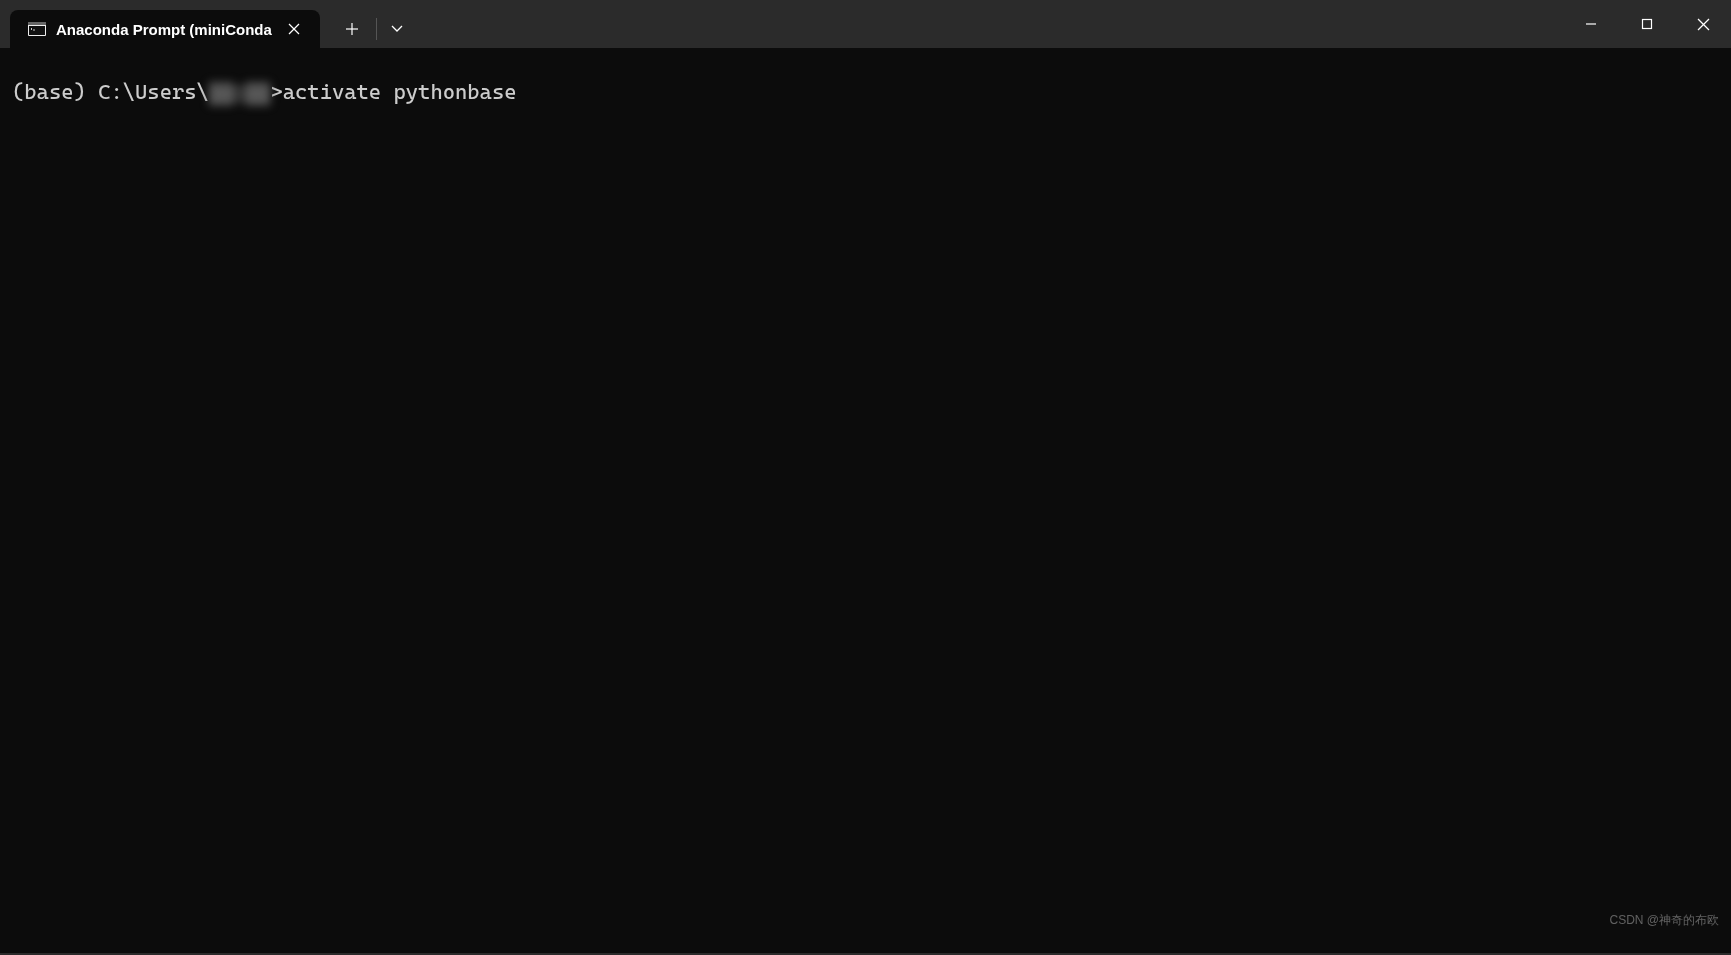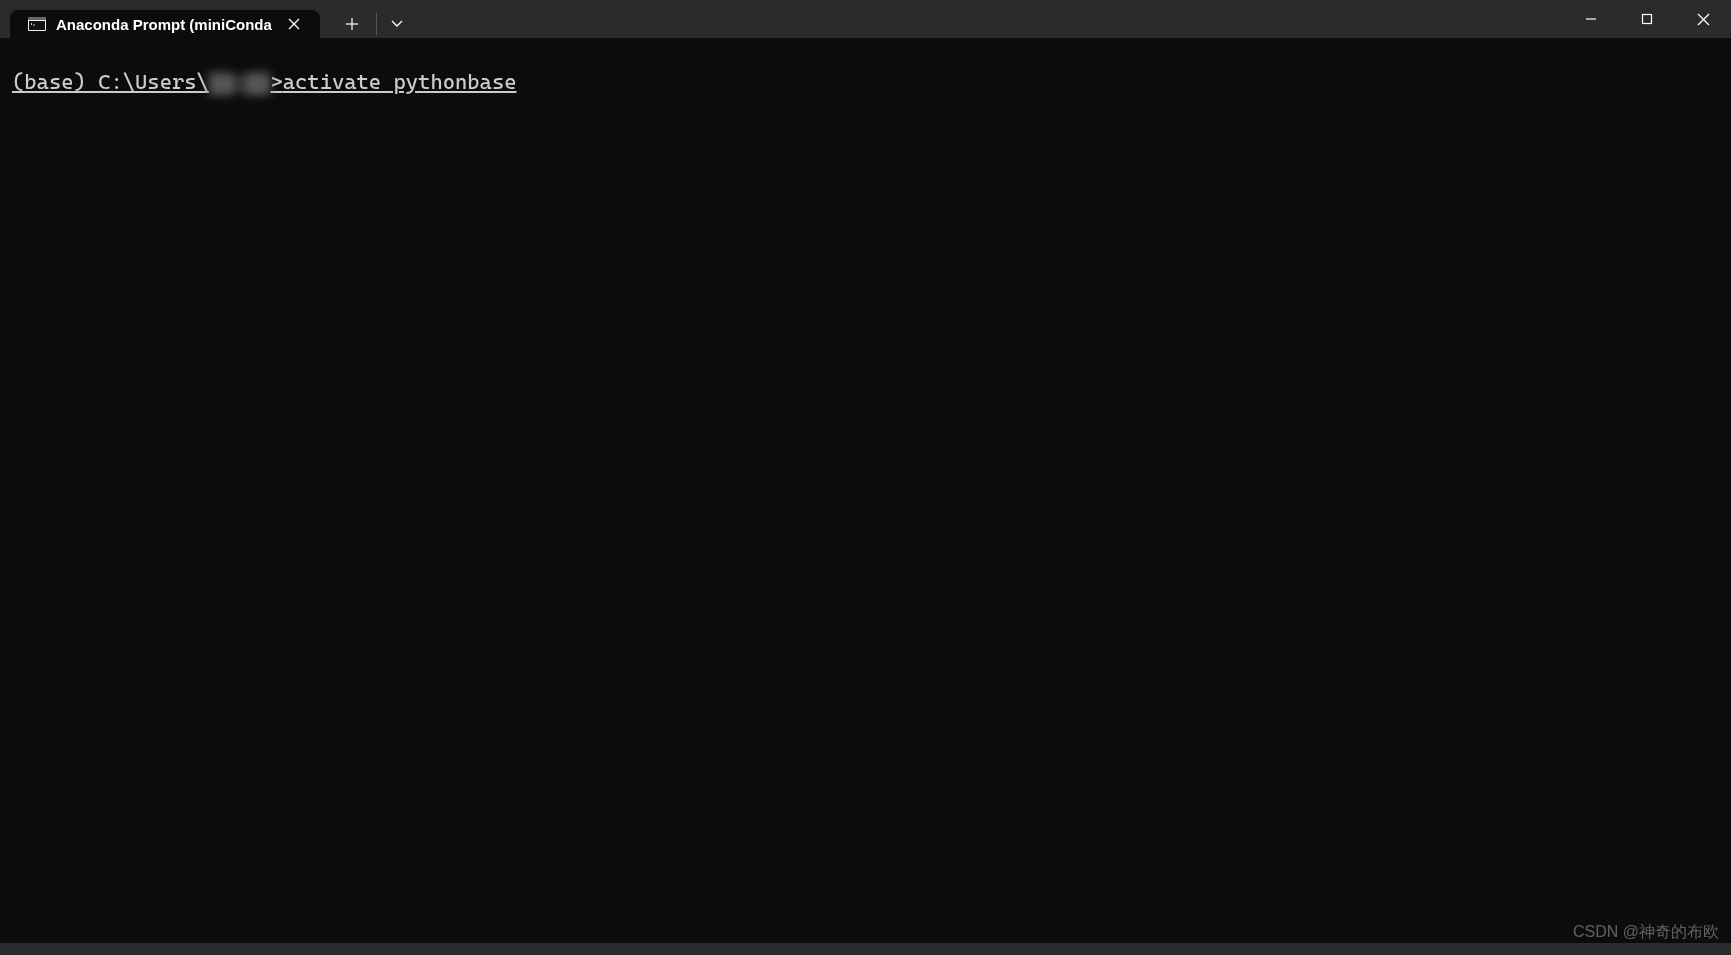--- a/index.html
+++ b/index.html
@@ -9,21 +9,21 @@
     }
     body {
       font-family: "Segoe UI", Tahoma, sans-serif;
       background: #2b2b2b;
       width: 1731px;
       height: 955px;
       overflow: hidden;
       position: relative;
     }
     .title-bar {
-      height: 38px;
+      height: 48px;
       background: #2b2b2b;
       display: flex;
       align-items: stretch;
       justify-content: space-between;
     }
     .tab-area {
       display: flex;
       align-items: stretch;
     }
     .tab {
@@ -112,38 +112,37 @@
       padding: 30px 12px 12px 12px;
       font-family: "Cascadia Mono", "Consolas", monospace;
       font-size: 21px;
       color: #cccccc;
       line-height: 1.4;
       position: relative;
     }
     .term-line {
       white-space: pre;
       margin-bottom: 23px;
-      text-decoration: underline;
     }
     .redacted {
       display: inline-block;
       filter: blur(4px);
       color: #888;
       background: #333;
       vertical-align: middle;
       height: 18px;
       line-height: 18px;
     }
     .watermark {
       position: absolute;
-      bottom: 0;
+      bottom: 24px;
       right: 12px;
       color: rgba(200, 200, 200, 0.45);
       font-family: "Microsoft YaHei", sans-serif;
-      font-size: 16px;
+      font-size: 12px;
     }
     svg {
       display: block;
     }
   </style>
 </head>
 <body>
 
 <div class="title-bar">
   <div class="tab-area">

